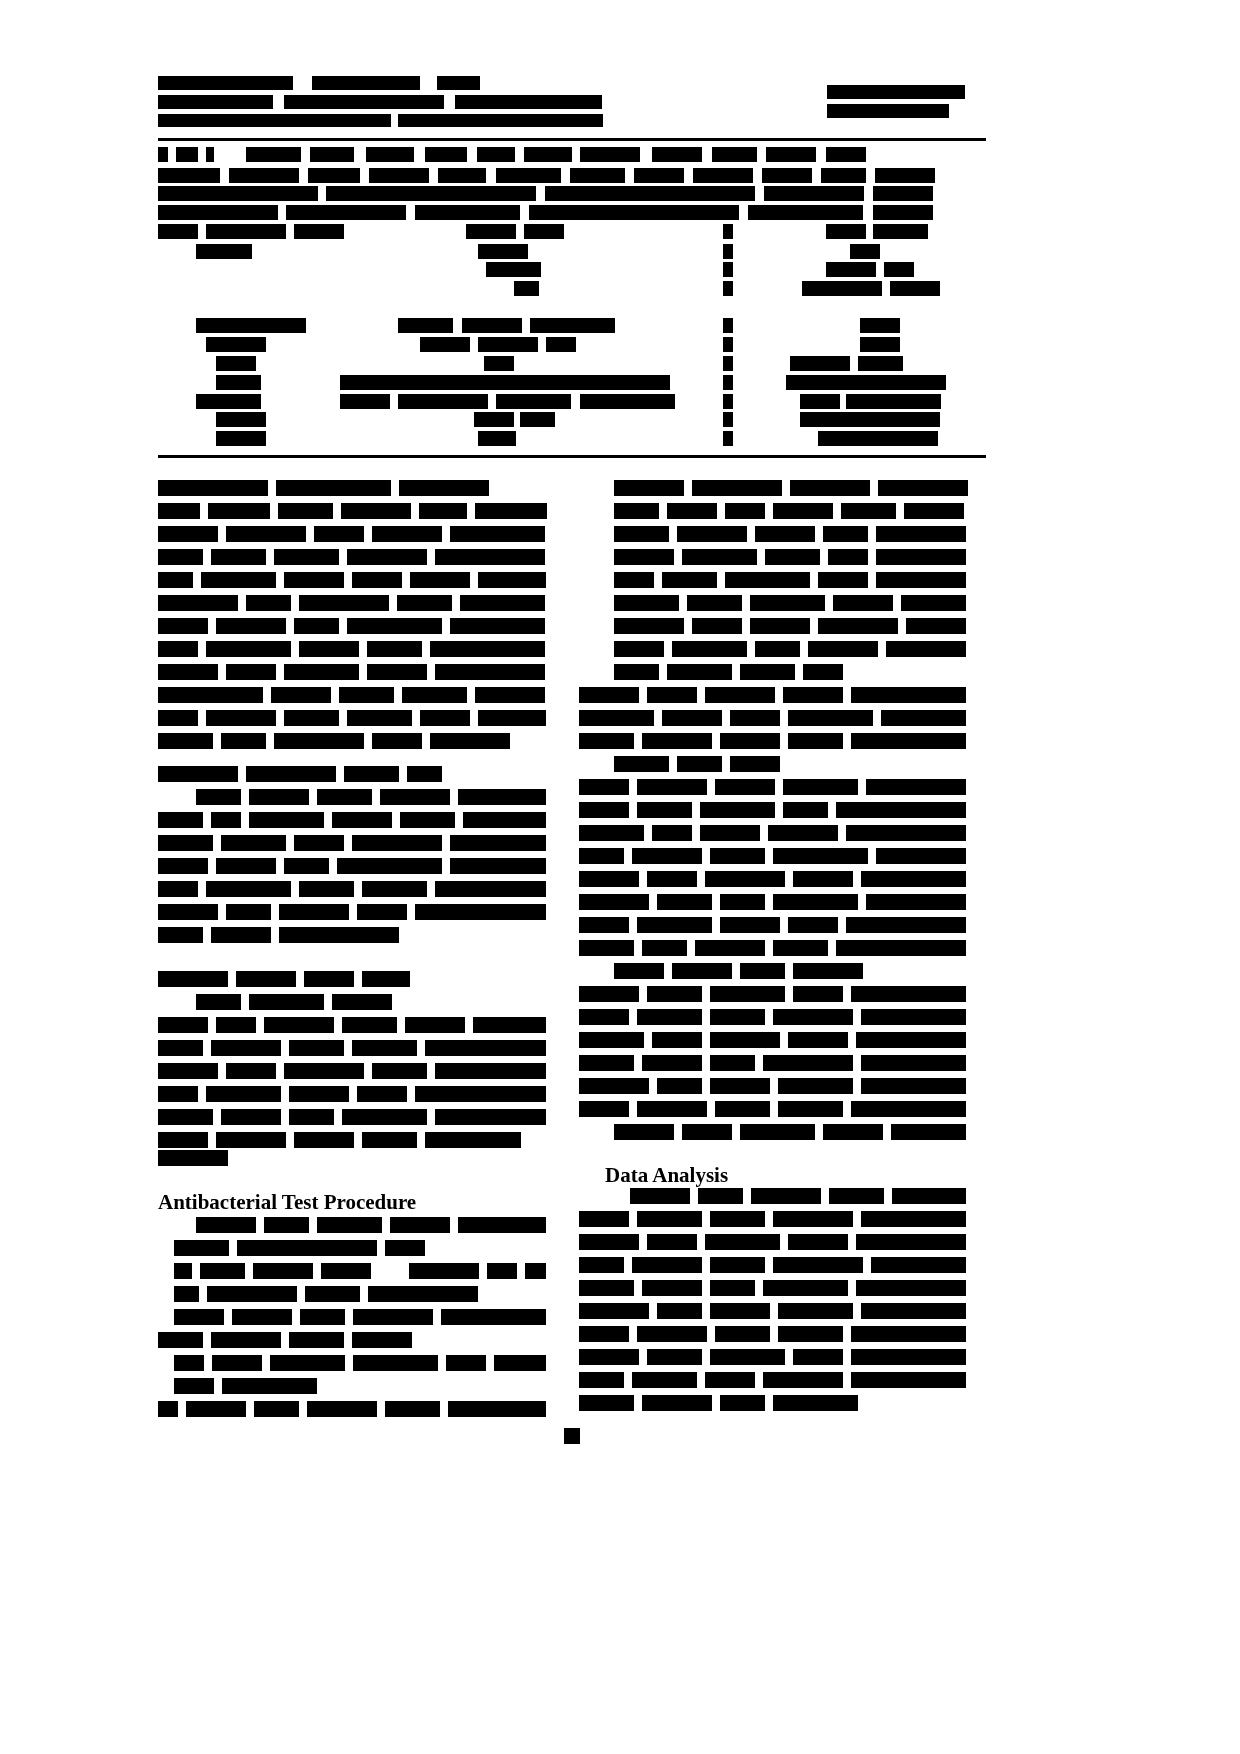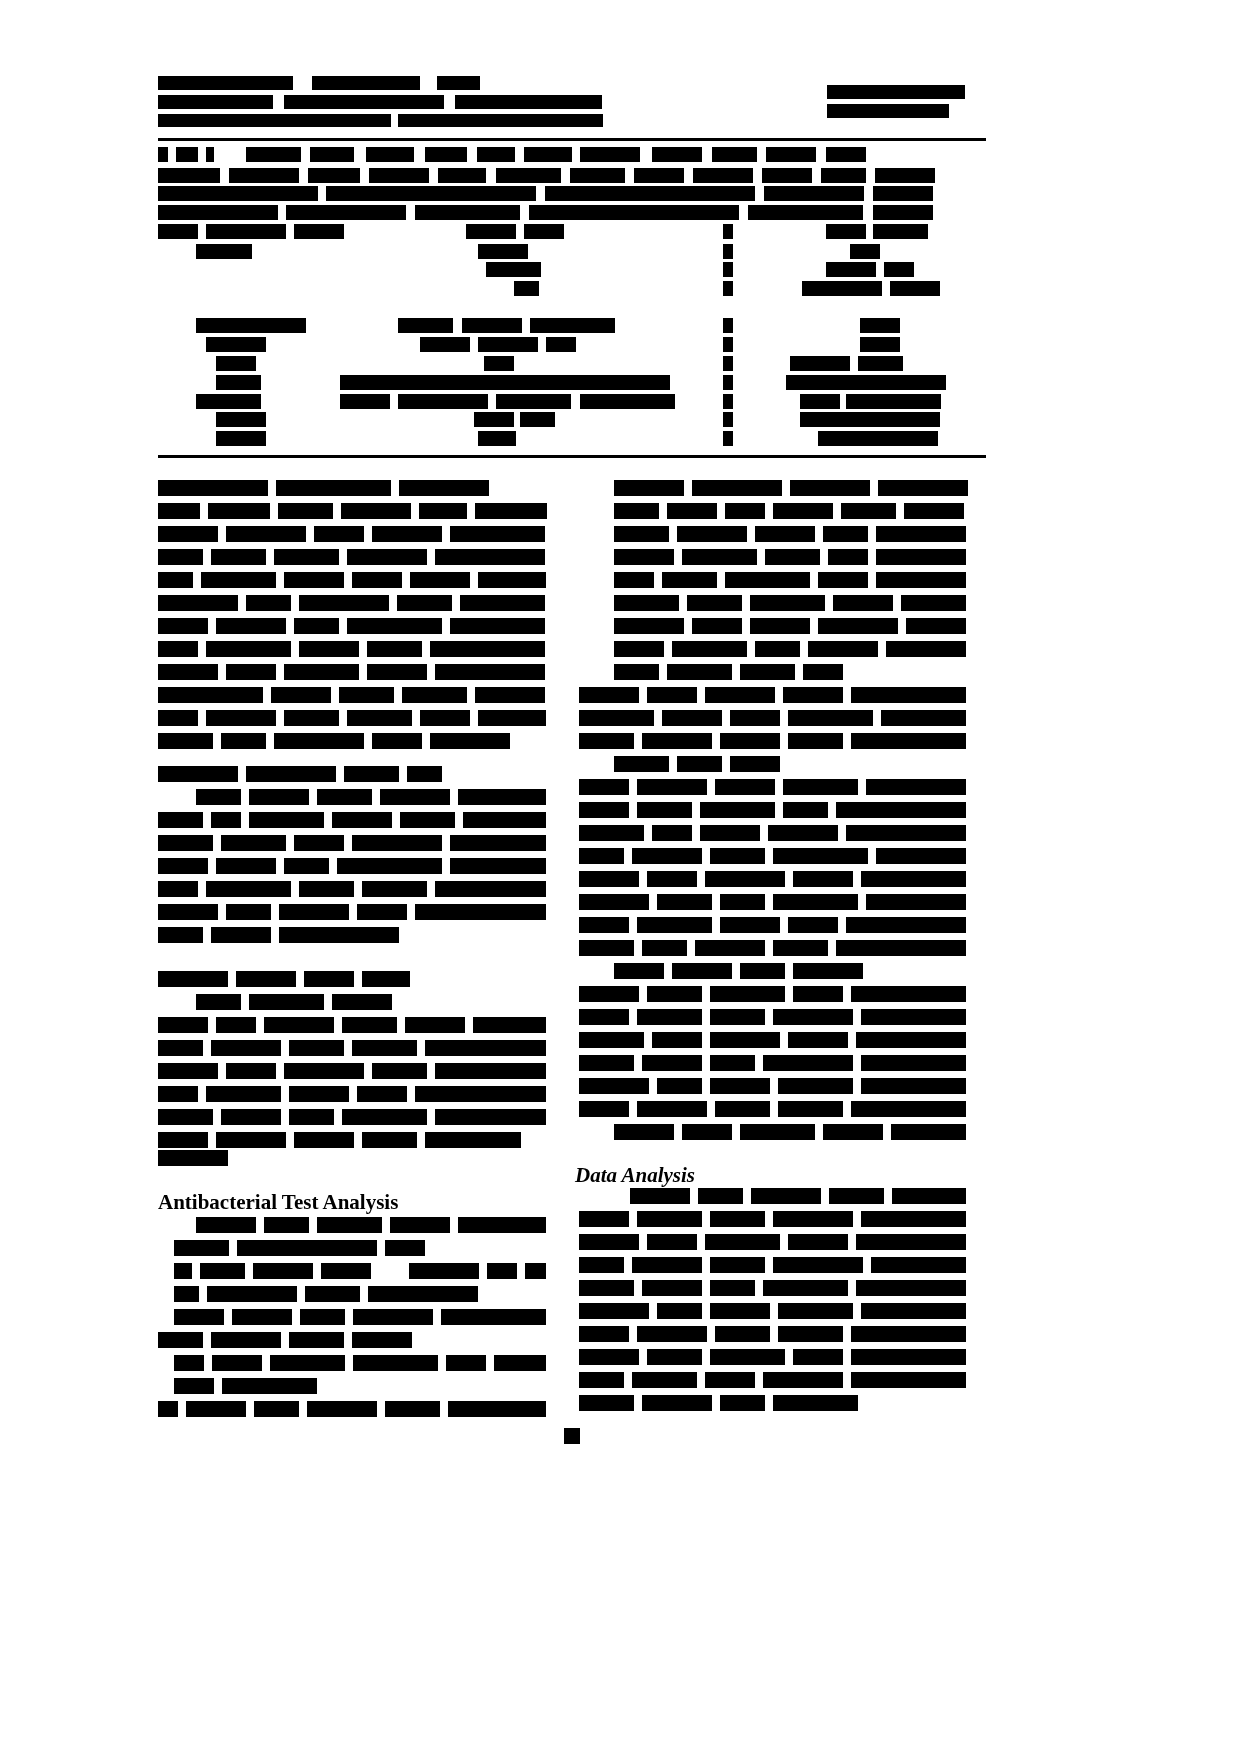--- a/index.html
+++ b/index.html
@@ -527,18 +527,18 @@
       <div class="blk" style="left: 851px; top: 1372px; width: 115px; height: 16px;"></div>
       <div class="blk" style="left: 579px; top: 1395px; width: 55px; height: 16px;"></div>
       <div class="blk" style="left: 642px; top: 1395px; width: 70px; height: 16px;"></div>
       <div class="blk" style="left: 720px; top: 1395px; width: 45px; height: 16px;"></div>
       <div class="blk" style="left: 773px; top: 1395px; width: 85px; height: 16px;"></div>
     </div>
 
   <div class="hr" id="rule-top" style="left: 158px; top: 138px; width: 828px; height: 3px;"></div>
   <div class="hr" id="rule-bottom" style="left: 158px; top: 455px; width: 828px; height: 3px;"></div>
 
-  <div class="heading" id="heading-0" style="left: 158px; top: 1192px;">Antibacterial Test Analysis</div>
-  <div class="heading" id="heading-1" style="left: 575px; top: 1165px; font-style: italic;">Data Analysis</div>
+  <div class="heading" id="heading-0" style="left: 158px; top: 1192px;">Antibacterial Test Procedure</div>
+  <div class="heading" id="heading-1" style="left: 605px; top: 1165px;">Data Analysis</div>
 
   <div class="pagenum" id="pagenum" style="left: 564px; top: 1428px;"></div>
 
 </div>
 
 </body></html>

